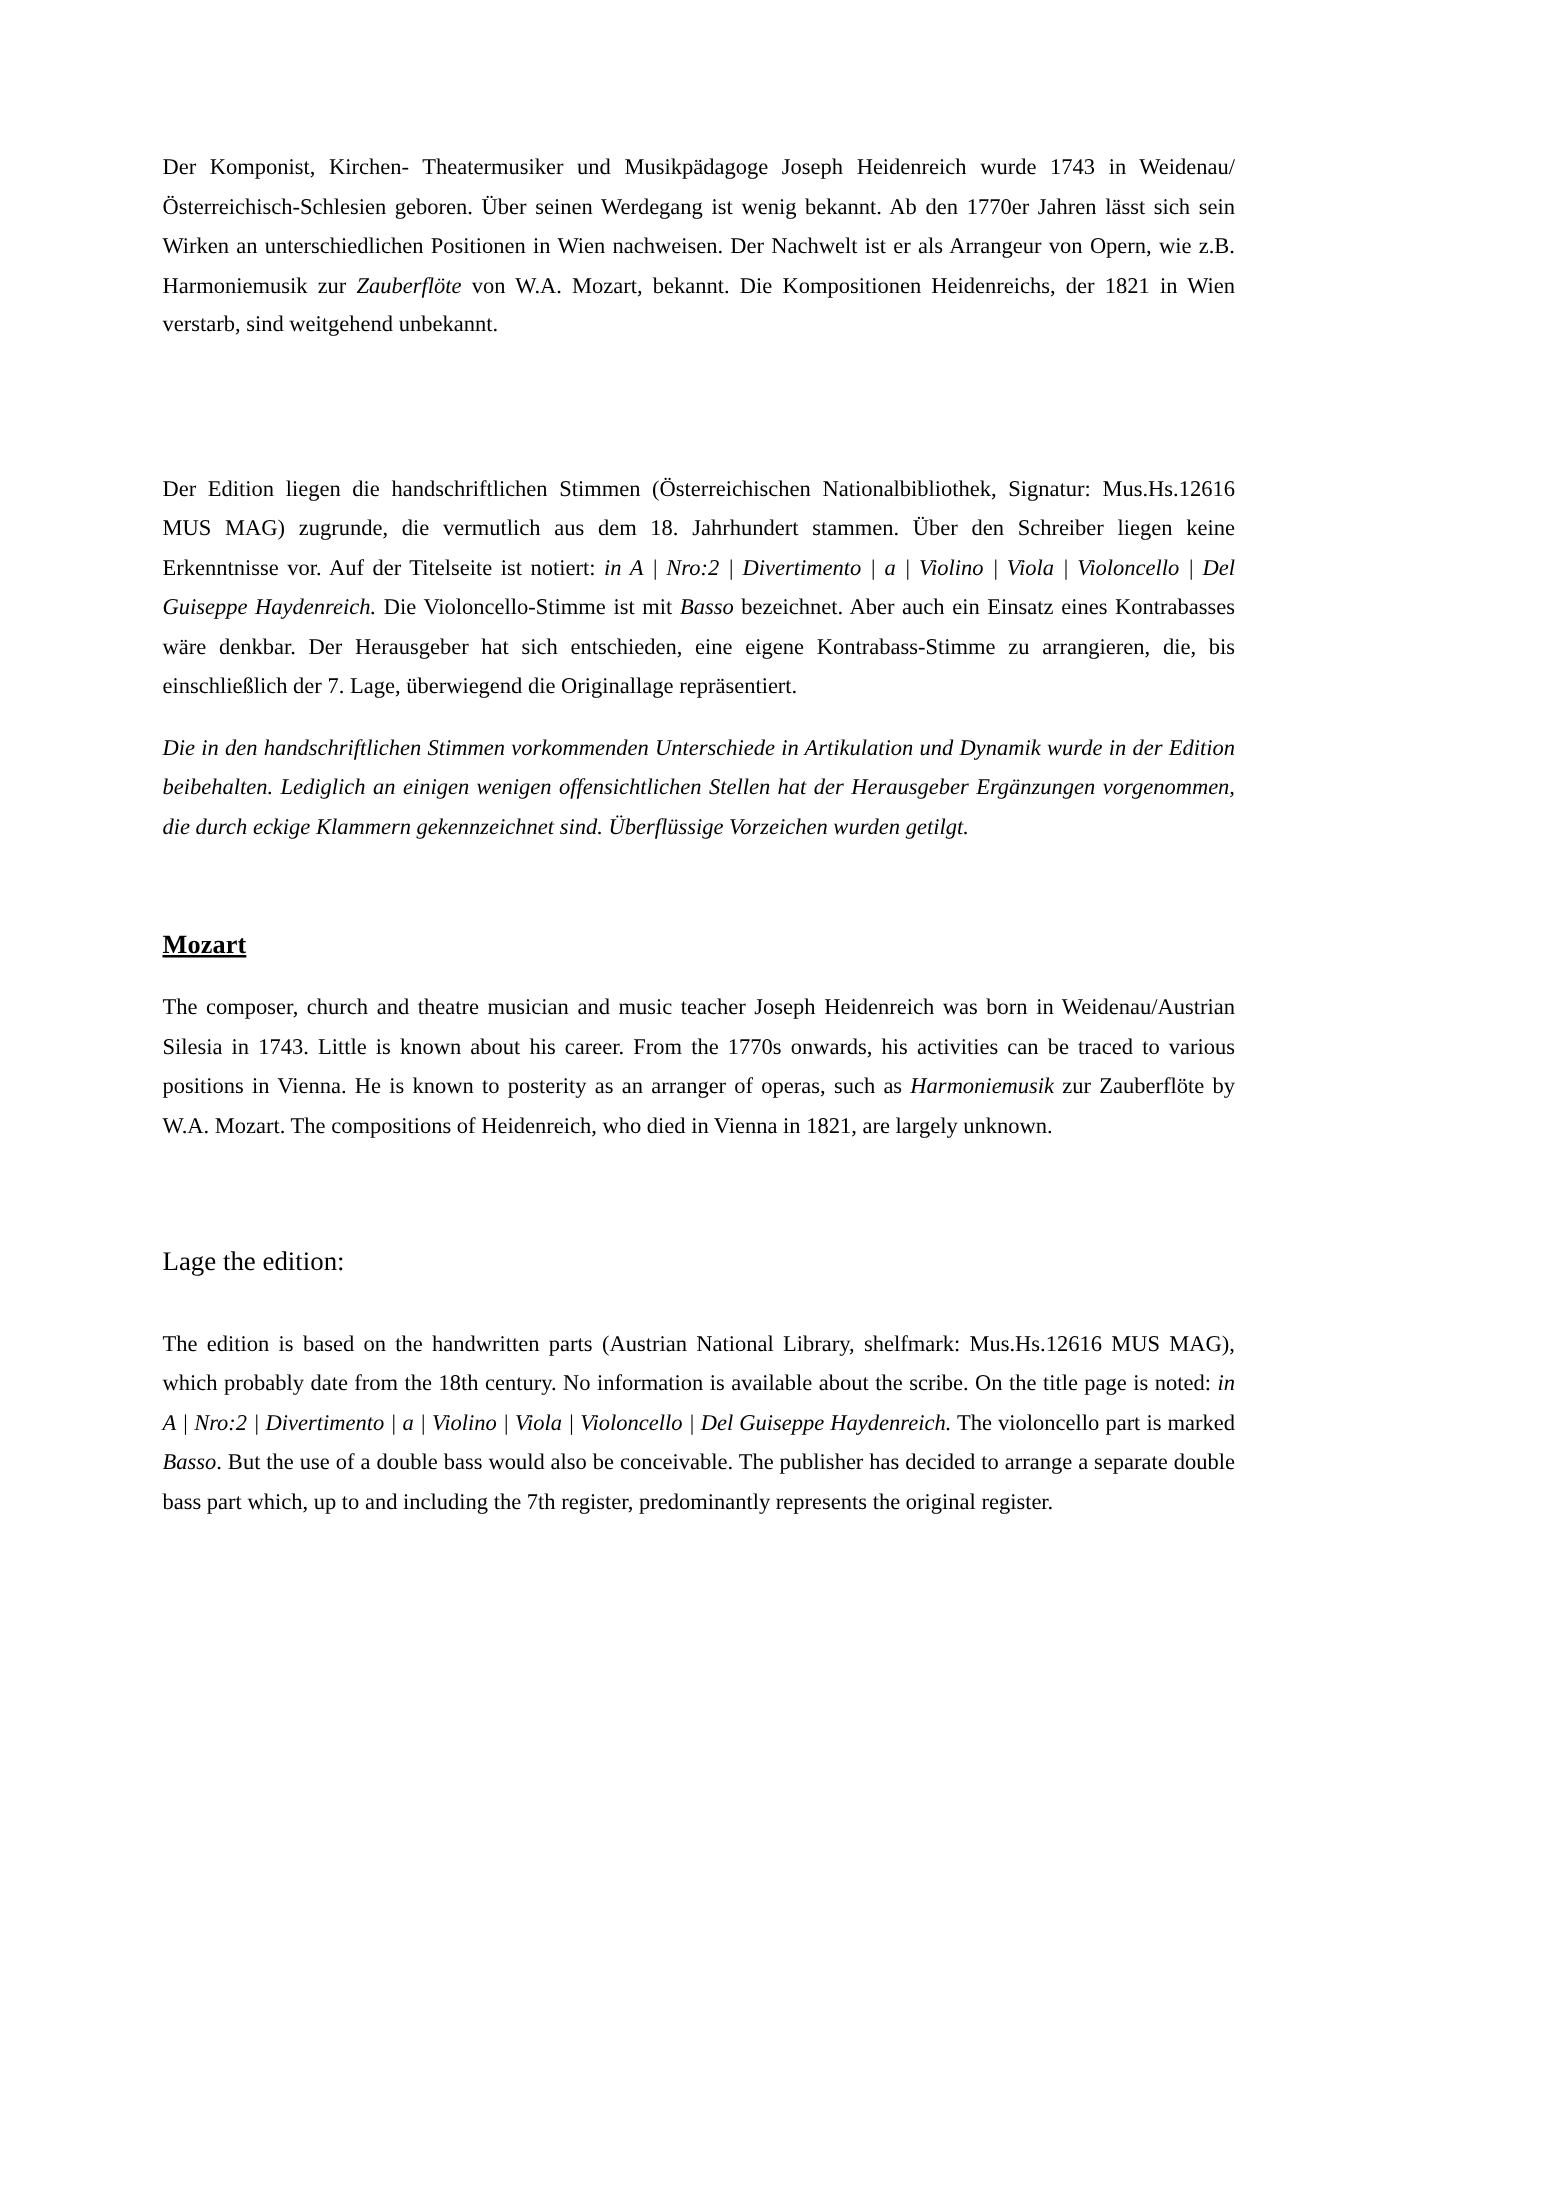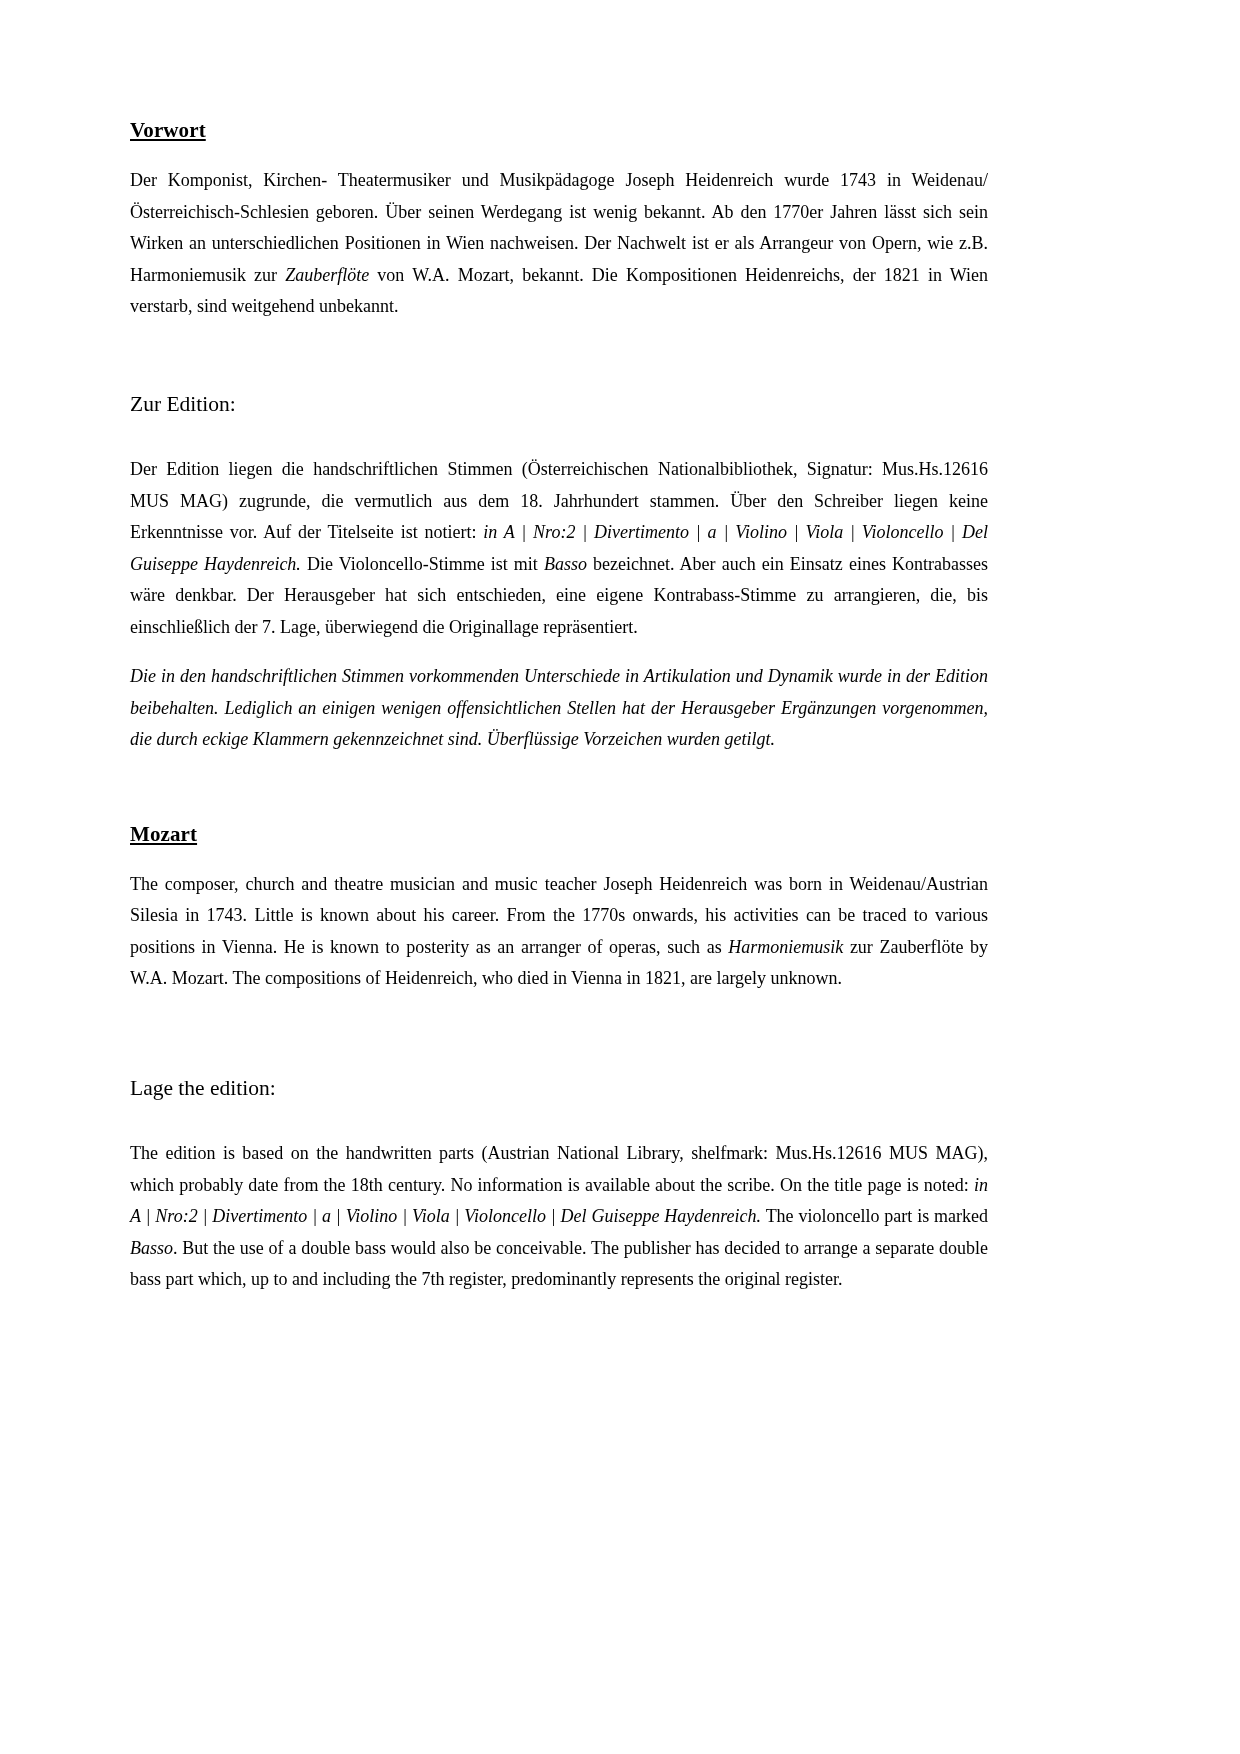--- a/index.html
+++ b/index.html
@@ -45,27 +45,25 @@
   .gap-md { height: 34px; }
   .gap-xl { height: 60px; }
   .gap-xxl { height: 66px; }
   i, .it { font-style: italic; }
 </style>
 </head>
 <body>
 
 <div class="page">
 
-  <h1 class="heading">Vorwort</h1>
 
   <p class="para">Der Komponist, Kirchen- Theatermusiker und Musikpädagoge Joseph Heidenreich wurde 1743 in Weidenau/Österreichisch-Schlesien geboren. Über seinen Werdegang ist wenig bekannt. Ab den 1770er Jahren lässt sich sein Wirken an unterschiedlichen Positionen in Wien nachweisen. Der Nachwelt ist er als Arrangeur von Opern, wie z.B. Harmoniemusik zur <i>Zauberflöte</i> von W.A. Mozart, bekannt. Die Kompositionen Heidenreichs, der 1821 in Wien verstarb, sind weitgehend unbekannt.</p>
 
   <div class="gap-lg"></div>
 
-  <p class="plain">Zur Edition:</p>
 
   <div class="gap-md"></div>
 
   <p class="para">Der Edition liegen die handschriftlichen Stimmen (Österreichischen Nationalbibliothek, Signatur: Mus.Hs.12616 MUS MAG) zugrunde, die vermutlich aus dem 18. Jahrhundert stammen. Über den Schreiber liegen keine Erkenntnisse vor. Auf der Titelseite ist notiert: <i>in A | Nro:2 | Divertimento | a | Violino | Viola | Violoncello | Del Guiseppe Haydenreich.</i> Die Violoncello-Stimme ist mit <i>Basso</i> bezeichnet. Aber auch ein Einsatz eines Kontrabasses wäre denkbar. Der Herausgeber hat sich entschieden, eine eigene Kontrabass-Stimme zu arrangieren, die, bis einschließlich der 7. Lage, überwiegend die Originallage repräsentiert.</p>
 
   <p class="para last">Die in den handschriftlichen Stimmen vorkommenden Unterschiede in Artikulation und Dynamik wurde in der Edition beibehalten. Lediglich an einigen wenigen offensichtlichen Stellen hat der Herausgeber Ergänzungen vorgenommen, die durch eckige Klammern gekennzeichnet sind. Überflüssige Vorzeichen wurden getilgt.</p>
 
   <div class="gap-xxl"></div>
 
   <h1 class="heading">Mozart</h1>

